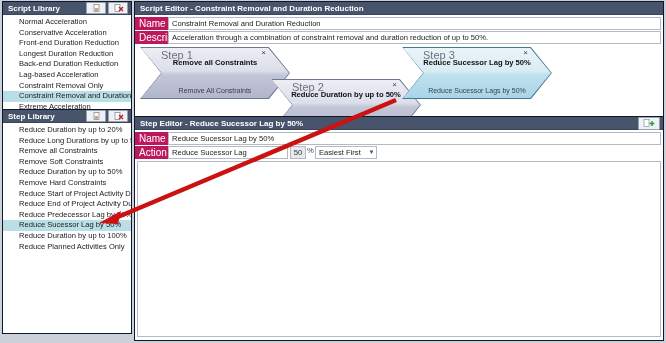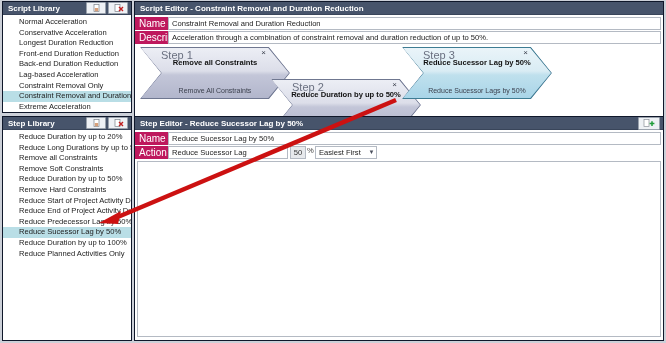--- a/index.html
+++ b/index.html
@@ -23,21 +23,21 @@
   .panel-head .ttl{white-space:nowrap;overflow:hidden;text-overflow:ellipsis;}
   .head-btns{display:flex;gap:2px;padding-right:3px;}
   .hbtn{
     width:18px;height:10px;background:#eef1f5;border:1px solid #9aa2ad;
     display:flex;align-items:center;justify-content:center;border-radius:1px;
   }
   .hbtn svg{display:block;}
 
   
   #script-library{left:2px;top:1px;width:130px;height:112px;}
-  #step-library{left:2px;top:116px;width:130px;height:225px;}
+  #step-library{left:2px;top:109px;width:130px;height:225px;}
   .list{
     position:absolute;left:0;right:0;top:13px;bottom:0;
     background:#fff;overflow:hidden;padding-top:2px;box-sizing:border-box;
   }
   .list-item{
     height:10.6px;line-height:10.6px;padding-left:16px;
     font-size:7.6px;color:#222;white-space:nowrap;
   }
   .list-item.sel{background:#b9dee6;}
 
@@ -144,22 +144,22 @@
           <svg width="11" height="8" viewBox="0 0 11 8">
             <rect x="2" y="0.5" width="5" height="7" fill="#ffffff" stroke="#7a8089" stroke-width="0.7"></rect>
             <path d="M6 3 L10 7 M10 3 L6 7" stroke="#c02020" stroke-width="1.4"></path>
           </svg>
         </span>
       </span>
     </div>
     <div class="list">
       <div class="list-item">Normal Acceleration</div>
       <div class="list-item">Conservative Acceleration</div>
+      <div class="list-item">Front-end Duration Reduction</div>
       <div class="list-item">Longest Duration Reduction</div>
-      <div class="list-item">Front-end Duration Reduction</div>
       <div class="list-item">Back-end Duration Reduction</div>
       <div class="list-item">Lag-based Acceleration</div>
       <div class="list-item">Constraint Removal Only</div>
       <div class="list-item sel">Constraint Removal and Duration Reduction</div>
       <div class="list-item">Extreme Acceleration</div>
 
     </div>
   </div>
 
   <div class="panel" id="step-library">

